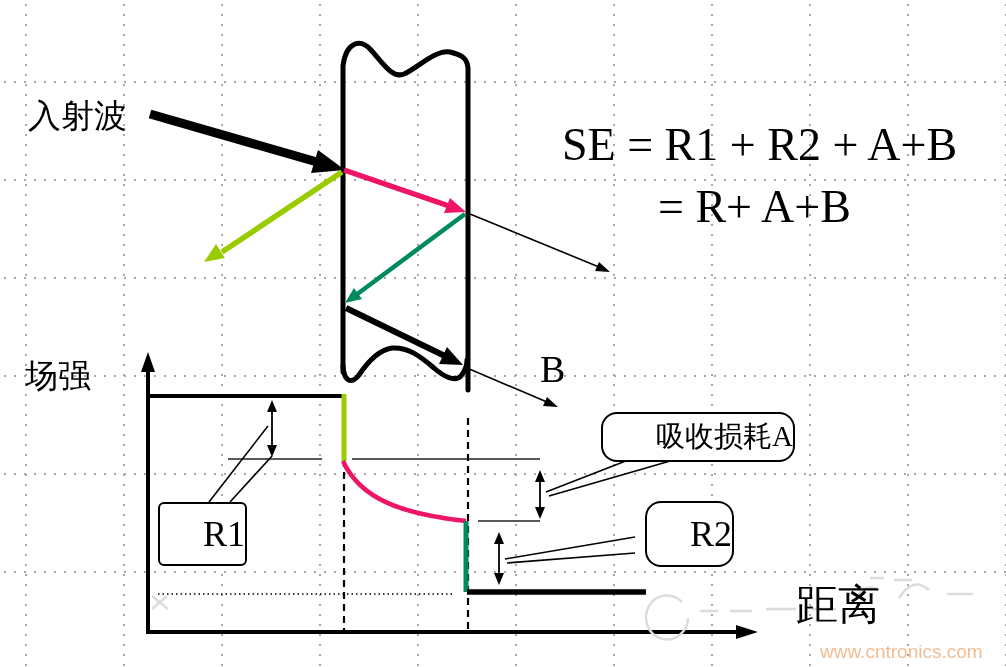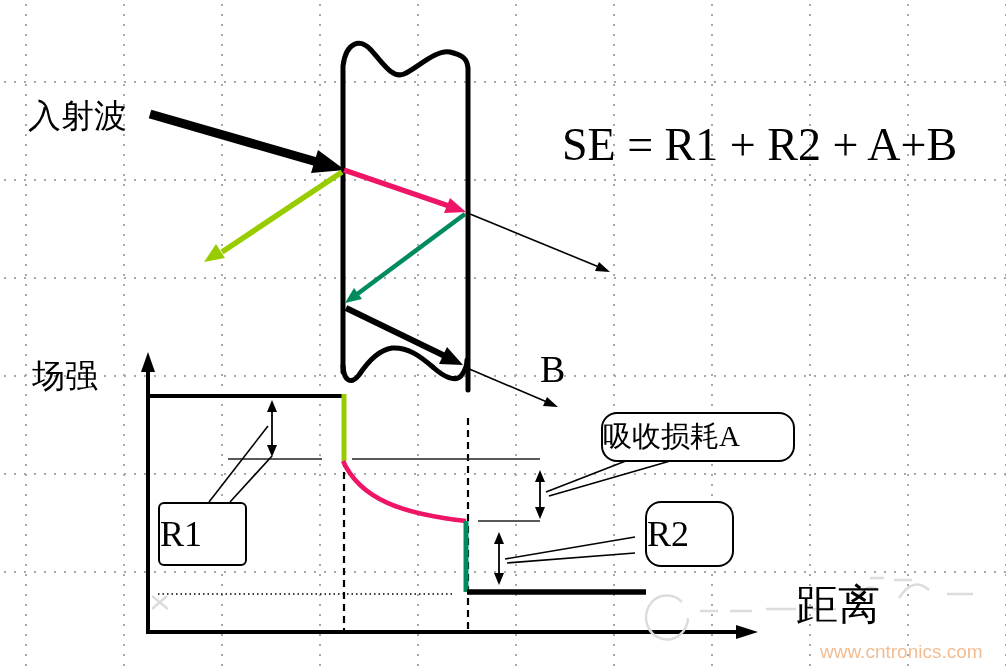--- a/index.html
+++ b/index.html
@@ -11,21 +11,21 @@
       radial-gradient(circle, #a8a8a8 1px, transparent 1.4px);
     background-size: 98px 10px, 10px 98px;
     background-position: 75px 0px, 0px 33px;
     font-family:"Liberation Serif","DejaVu Serif",serif;
     padding-left:19px;
   }
   #overlay{position:absolute;left:0;top:0;z-index:1;}
   .lbl{position:absolute;z-index:2;color:#000;line-height:1;white-space:nowrap;}
   .bubble{
     position:absolute;z-index:2;background:#fff;border:2px solid #000;
-    display:flex;align-items:center;justify-content:flex-start;color:#000;
+    display:flex;align-items:center;justify-content:flex-end;color:#000;
   }
   .watermark{position:absolute;z-index:3;text-align:center;}
 </style>
 </head>
 <body>
 
 <div id="stage">
 
   <svg id="overlay" width="1006" height="667" viewBox="0 0 1006 667">
 
@@ -98,24 +98,25 @@
       <path d="M152,596 l16,13 m-1,-13 l-15,13"></path>
       <path d="M700,611 h18 m12,0 h22 m14,-2 h30 m16,0 h24"></path>
       <path d="M855,600 q10,-18 24,-10 m20,8 q14,-22 30,-8 m18,4 h26"></path>
       <path d="M870,578 h14 m10,2 h18"></path>
     </g>
   </svg>
 
   <div class="lbl" style="left:28px;top:100px;font-size:33px;">入射波</div>
 
   <div class="lbl" style="left:562px;top:122px;font-size:46px;">SE = R1 + R2 + A+B</div>
+  <div class="lbl" style="left:658px;top:184px;font-size:46px;">= R+ A+B</div>
 
   <div class="lbl" style="left:540px;top:350px;font-size:38px;">B</div>
 
-  <div class="lbl" style="left:32px;top:360px;font-size:33px;">场强</div>
+  <div class="lbl" style="left:25px;top:360px;font-size:33px;">场强</div>
 
   <div class="lbl" style="left:796px;top:584px;font-size:42px;">距离</div>
 
   <div class="bubble" style="left:158px;top:502px;width:85px;height:60px;border-radius:6px;font-size:36px;">
     <span>R1</span>
   </div>
 
   <div class="bubble" style="left:601px;top:412px;width:190px;height:46px;border-radius:16px;font-size:29px;">
     <span>吸收损耗A</span>
   </div>

